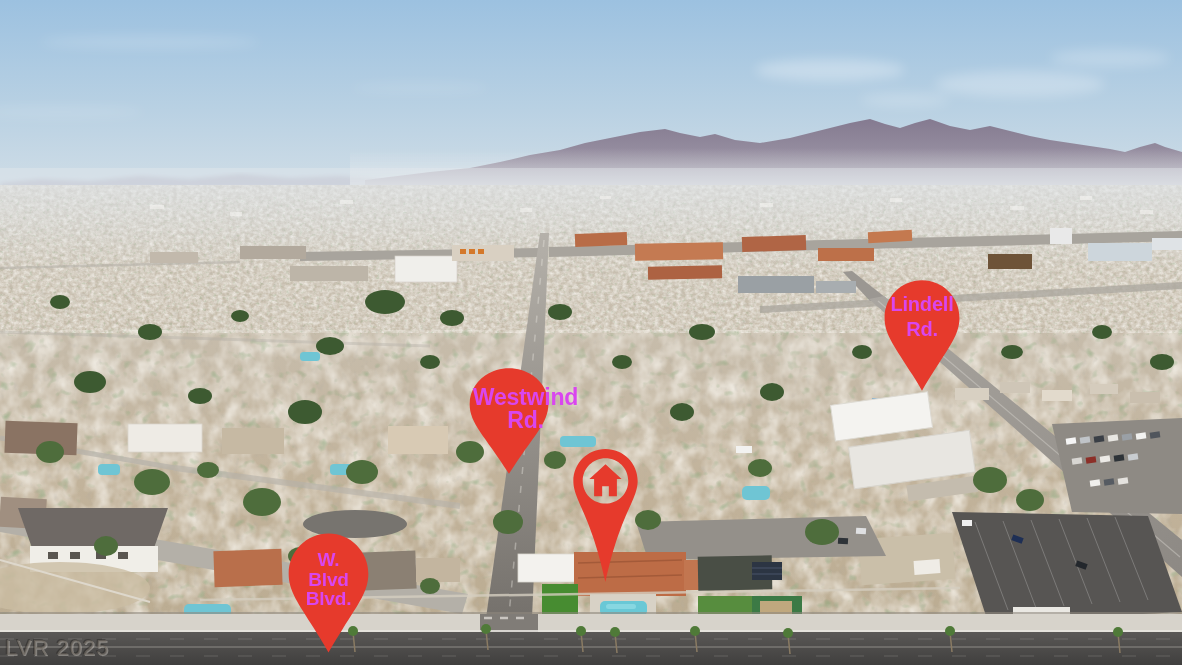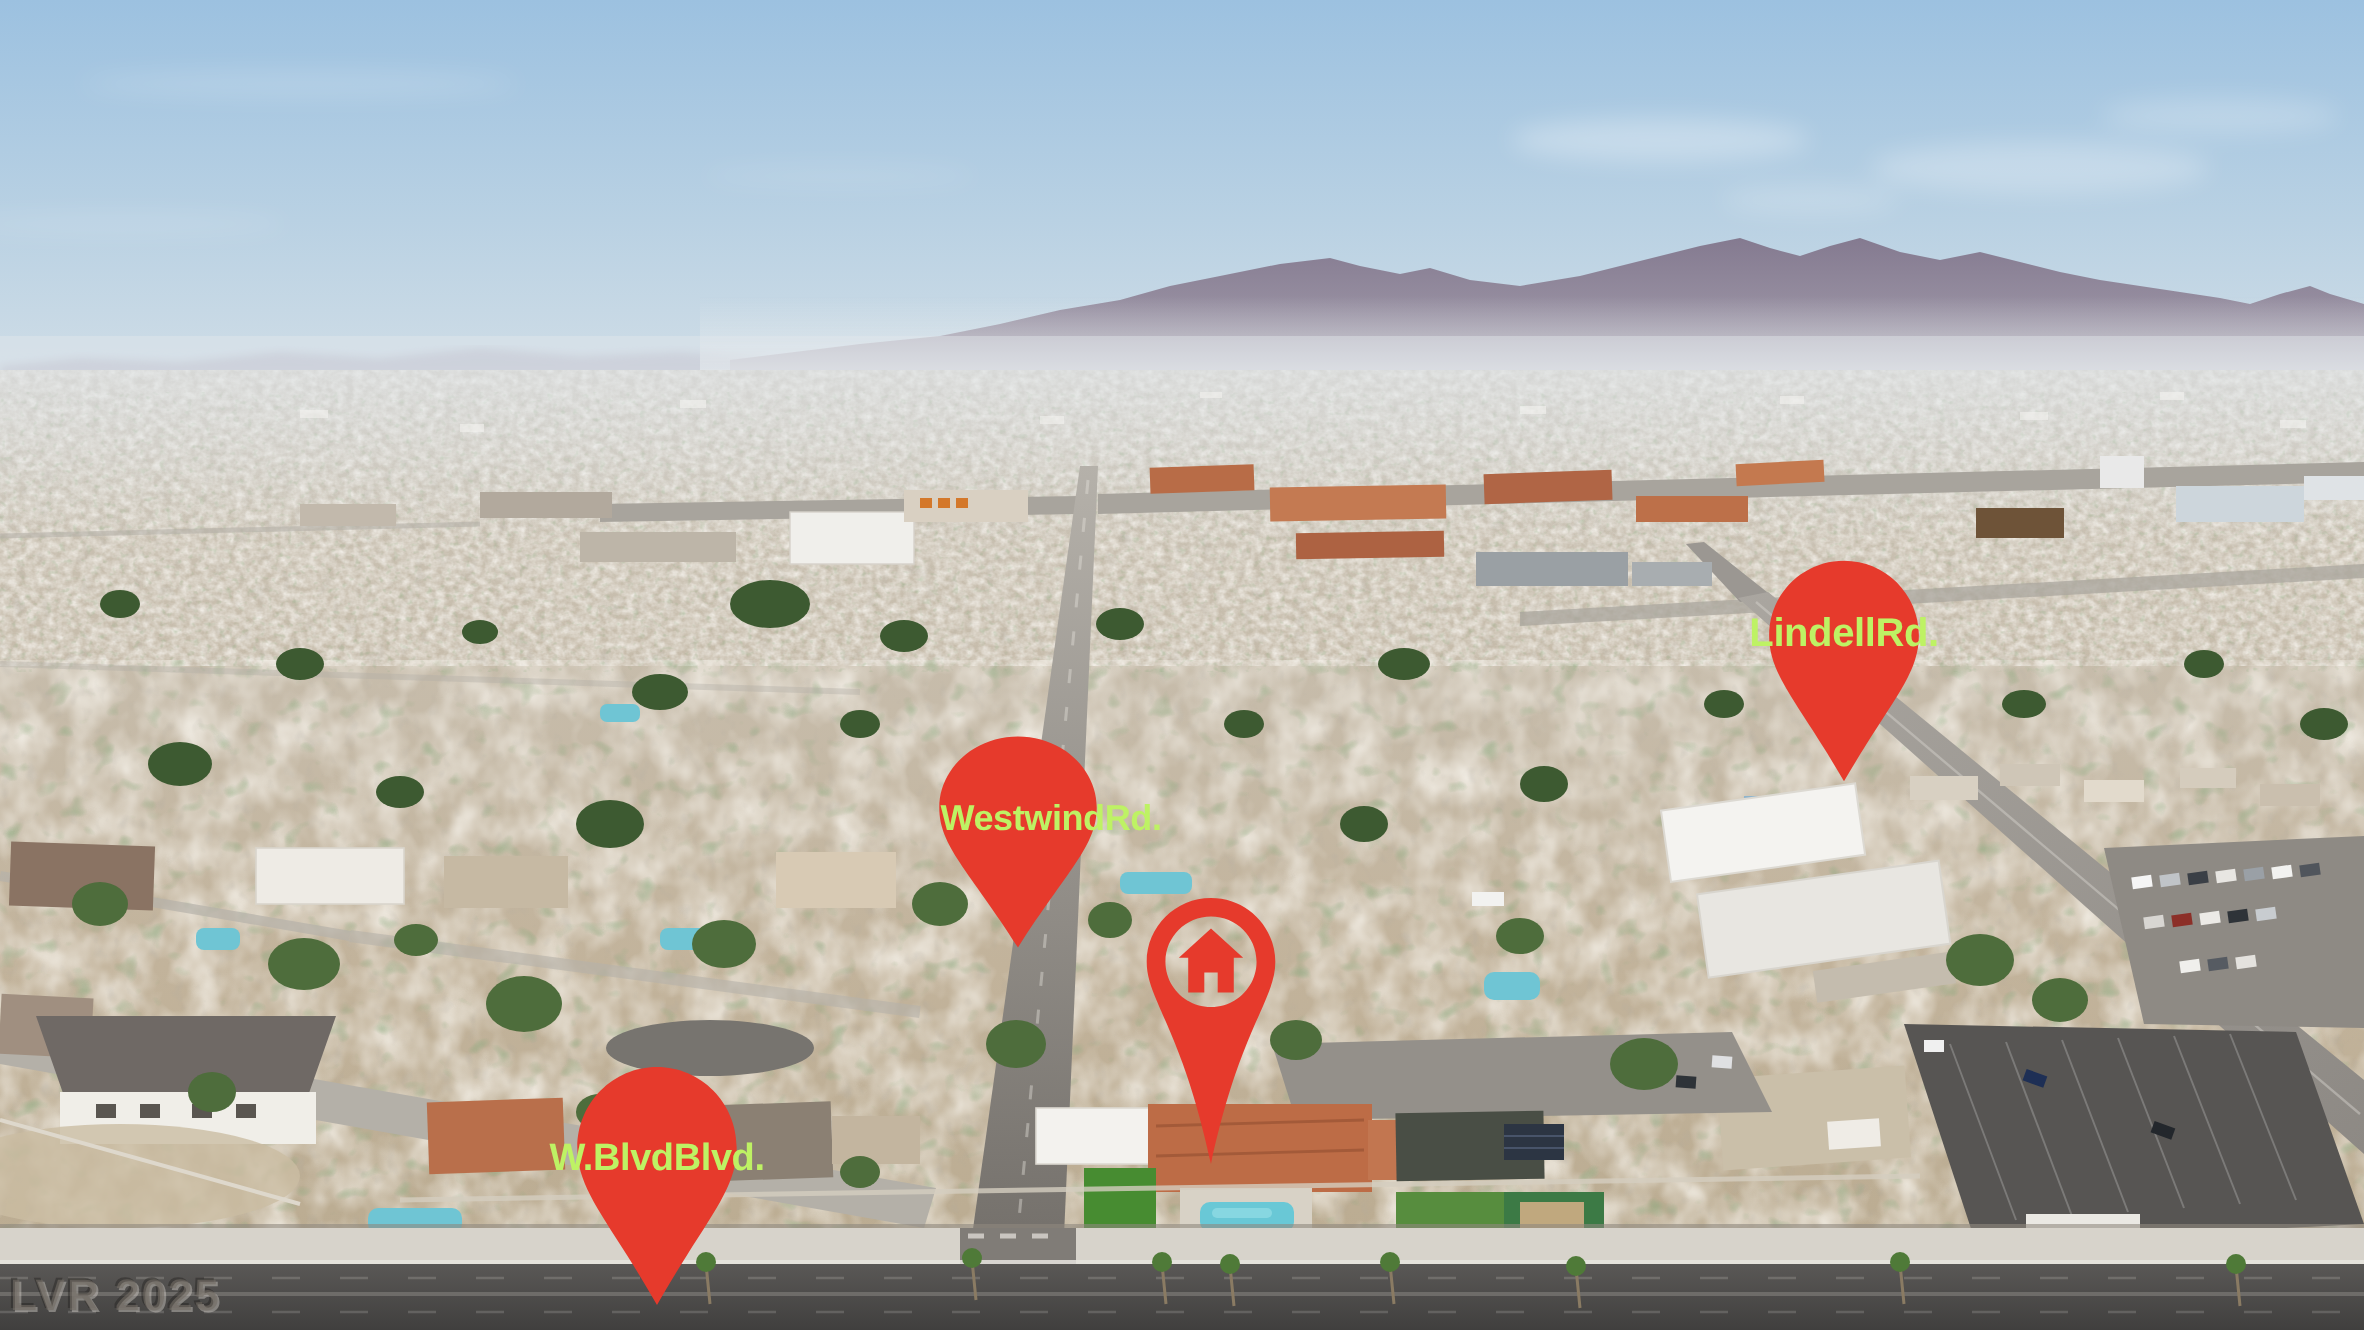--- a/index.html
+++ b/index.html
@@ -1,31 +1,31 @@
 <!DOCTYPE html>
 <html><head>
 <meta charset="utf-8">
 <style>
   html,body{margin:0;padding:0;background:#222;}
   .stage{position:relative;width:1182px;height:665px;overflow:hidden;
          font-family:"Liberation Sans",sans-serif;}
   .stage svg.photo{position:absolute;left:0;top:0;}
   .pin{position:absolute;pointer-events:none;}
   .pin .shape{position:absolute;left:0;top:0;width:100%;height:100%;}
-  .pin .pin-text{position:absolute;left:0;right:0;top:0;display:flex;
-      align-items:center;justify-content:center;color:#bef264;font-weight:700;text-align:center;
+  .pin .pin-text{position:absolute;left:0;right:0;top:0;display:flex;flex-direction:column;
+      align-items:center;justify-content:center;color:#d946ef;font-weight:700;text-align:center;
       white-space:nowrap;letter-spacing:-0.2px;}
   .pin-lindell{left:883px;top:278px;width:78px;height:115px;}
   .pin-lindell .pin-text{height:78px;font-size:20px;line-height:25px;}
   .pin-westwind{left:468px;top:366px;width:82px;height:110px;}
-  .pin-westwind .pin-text{height:82px;font-size:18px;line-height:23px;padding-top:2px;margin-left:33px;}
+  .pin-westwind .pin-text{height:82px;font-size:23px;line-height:23px;padding-top:2px;margin-left:33px;}
   .pin-oakey{left:287px;top:531px;width:83px;height:124px;}
   .pin-oakey .pin-text{height:83px;font-size:19px;line-height:19.5px;padding-top:7px;}
   .pin-home{left:572px;top:447px;width:67px;height:137px;}
-  .watermark{position:absolute;left:5px;top:635px;font-size:22px;font-weight:700;
+  .watermark{position:absolute;left:5px;top:635px;font-size:22px;font-weight:400;
       letter-spacing:1px;color:rgba(115,108,100,0.62);
       text-shadow:1px 1px 0 rgba(225,220,212,0.40),-1px -1px 0 rgba(35,33,30,0.45);text-align:center;}
 </style>
 </head>
 <body>
 
 <div class="stage">
 
   <svg class="photo" width="1182" height="665" viewBox="0 0 1182 665" aria-hidden="true">
     <defs>

